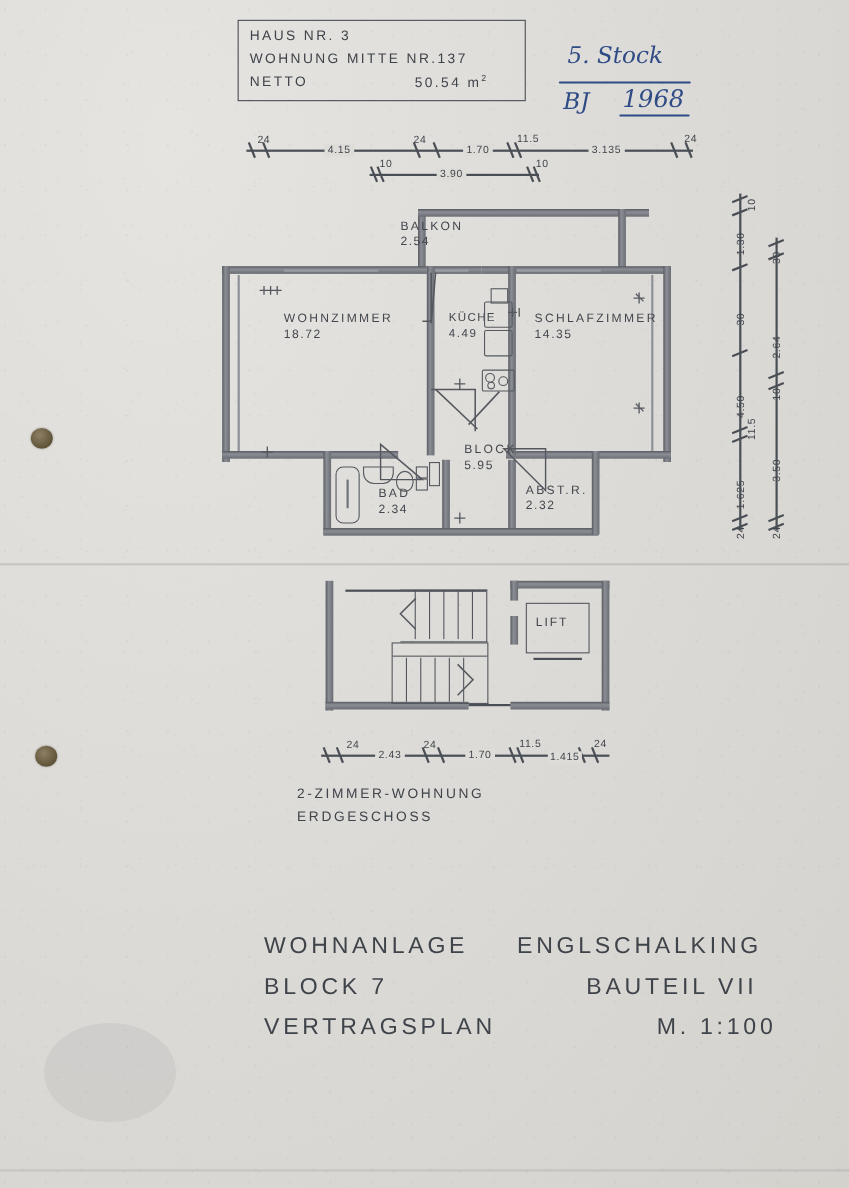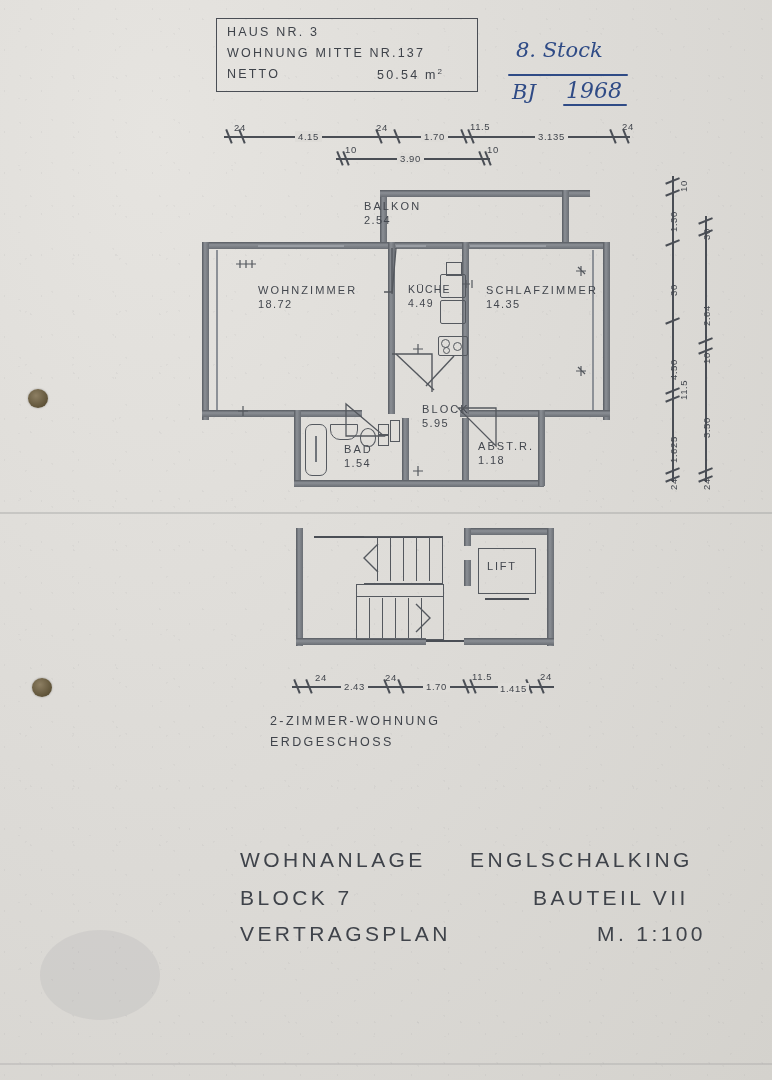--- a/index.html
+++ b/index.html
@@ -72,21 +72,21 @@
 
 <div class="smudge" style="left:40px;top:930px;width:120px;height:90px;"></div>
 
 <div id="titlebox" style="left:216px;top:18px;width:260px;height:72px;">
   <div class="l" style="left:10px;top:6px;">HAUS  NR. 3</div>
   <div class="l" style="left:10px;top:27px;">WOHNUNG  MITTE NR.137</div>
   <div class="l" style="left:10px;top:48px;">NETTO</div>
   <div class="l" style="left:160px;top:48px;"><span>50.54 m</span><sup style="font-size:8px;">2</sup></div>
 </div>
 
-<div class="hand" style="left:516px;top:38px;font-size:21px;">8. Stock</div>
+<div class="hand" style="left:516px;top:38px;font-size:21px;">5. Stock</div>
 <div class="handline" style="left:508px;top:74px;width:120px;"></div>
 <div class="hand" style="left:512px;top:80px;font-size:21px;">BJ</div>
 <div class="hand" style="left:566px;top:78px;font-size:22px;">1968</div>
 <div class="handline" style="left:563px;top:104px;width:64px;"></div>
 
 <div class="ln h" style="left:224px;top:136px;width:406px;"></div>
 <div class="tick" style="left:228px;top:129px;"></div>
 <div class="tick" style="left:241px;top:129px;"></div>
 <div class="tick" style="left:378px;top:129px;"></div>
 <div class="tick" style="left:396px;top:129px;"></div>
@@ -151,24 +151,24 @@
 <div class="txt roomname" style="left:408px;top:283px;font-size:10.5px;letter-spacing:1.2px;">KÜCHE</div>
 <div class="txt roomarea" style="left:408px;top:297px;font-size:10.5px;">4.49</div>
 
 <div class="txt roomname" style="left:486px;top:284px;">SCHLAFZIMMER</div>
 <div class="txt roomarea" style="left:486px;top:298px;">14.35</div>
 
 <div class="txt roomname" style="left:422px;top:403px;">BLOCK</div>
 <div class="txt roomarea" style="left:422px;top:417px;">5.95</div>
 
 <div class="txt roomname" style="left:344px;top:443px;">BAD</div>
-<div class="txt roomarea" style="left:344px;top:457px;">1.54</div>
+<div class="txt roomarea" style="left:344px;top:457px;">2.34</div>
 
 <div class="txt roomname" style="left:478px;top:440px;">ABST.R.</div>
-<div class="txt roomarea" style="left:478px;top:454px;">1.18</div>
+<div class="txt roomarea" style="left:478px;top:454px;">2.32</div>
 
 <svg style="position:absolute;left:196px;top:236px;width:420px;height:260px;">
   <g fill="none" stroke="#54585e" stroke-width="1.4">
     <path d="M 196 12 L 196 56 L 188 56"></path>
     <path d="M 200 12 L 196 58"></path>
     <path d="M 196 118 L 236 118 L 236 156"></path>
     <path d="M 200 118 L 238 154"></path>
     <path d="M 150 200 L 150 168 L 188 200 Z" stroke-width="1.3"></path>
     <path d="M 262 172 L 300 172 L 300 210 Z" stroke-width="1.3"></path>
     <path d="M 258 120 L 230 150"></path>

